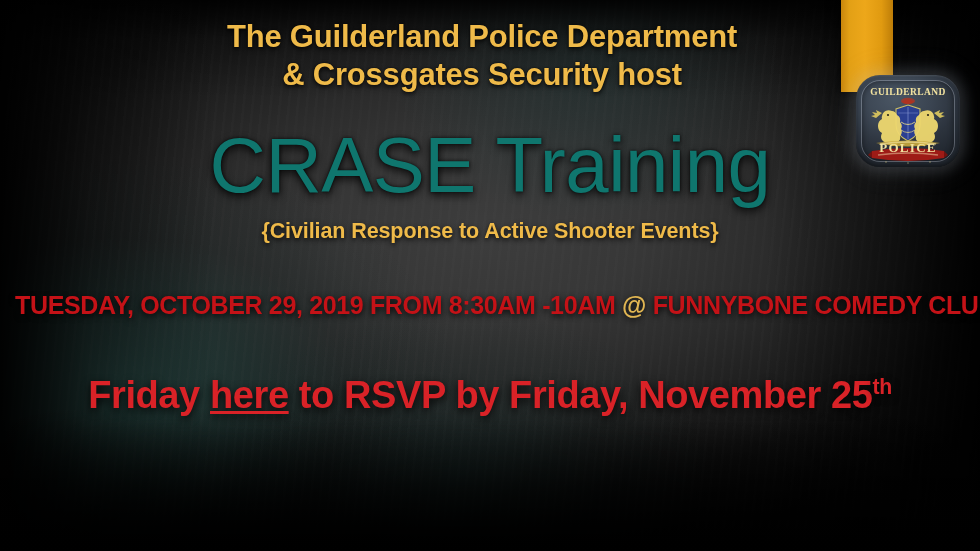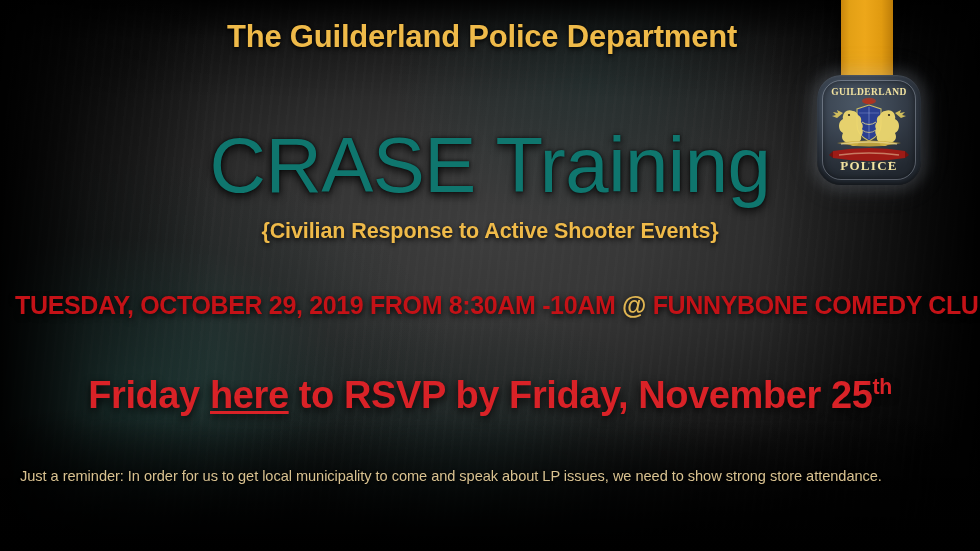--- a/index.html
+++ b/index.html
@@ -174,24 +174,24 @@
     left: 841px;
     top: -4px;
     width: 52px;
     height: 96px;
     background: linear-gradient(to right,
       #c9860c 0%, #e3a015 16%, #eda71a 46%, #e09a10 78%, #bd7d08 100%);
     box-shadow: 0 0 10px 2px rgba(0,0,0,0.55);
   }
   .badge {
     position: absolute;
-    left: 817px;
+    left: 856px;
     top: 75px;
     width: 104px;
-    height: 110px;
+    height: 92px;
     border-radius: 24px;
     background:
       radial-gradient(ellipse 80% 70% at 38% 26%, #4a5664 0%, #3b4552 42%, #2c333d 74%, #222830 100%);
     box-shadow:
       0 0 14px 5px rgba(200, 210, 230, 0.16),
       0 0 26px 9px rgba(150, 165, 190, 0.07),
       inset 0 1px 2px rgba(255,255,255,0.12),
       inset 0 -2px 4px rgba(0,0,0,0.5);
     overflow: hidden;
   }
@@ -280,31 +280,31 @@
       <circle cx="52" cy="88" r="0.8" fill="#d7c77e" opacity="0.6"></circle>
       <circle cx="74" cy="87" r="0.8" fill="#d7c77e" opacity="0.6"></circle>
     </svg>
 
     <div class="badge-top-text">GUILDERLAND</div>
     <div class="badge-bottom-text">POLICE</div>
   </div>
 
   <div class="host-line">
     <span>The Guilderland Police Department</span>
+    <span class="l2">&amp; Crossgates Security host</span>
   </div>
 
   <div class="main-title">CRASE Training</div>
 
   <div class="subtitle">{Civilian Response to Active Shooter Events}</div>
 
   <div class="date-line">
     <span>TUESDAY, OCTOBER 29, 2019 FROM 8:30AM -10AM </span><span class="at-sym">@</span><span> FUNNYBONE COMEDY CLUB</span>
   </div>
 
   <div class="rsvp-line">
     <span>Friday </span><a class="link-here" href="#">here</a><span> to RSVP by Friday, November 25</span><span class="ord">th</span>
   </div>
 
   <div class="reminder">
-    <span>Just a reminder: In order for us to get local municipality to come and speak about LP issues, we need to show strong store attendance.</span>
   </div>
 
 </div>
 
 </body></html>

